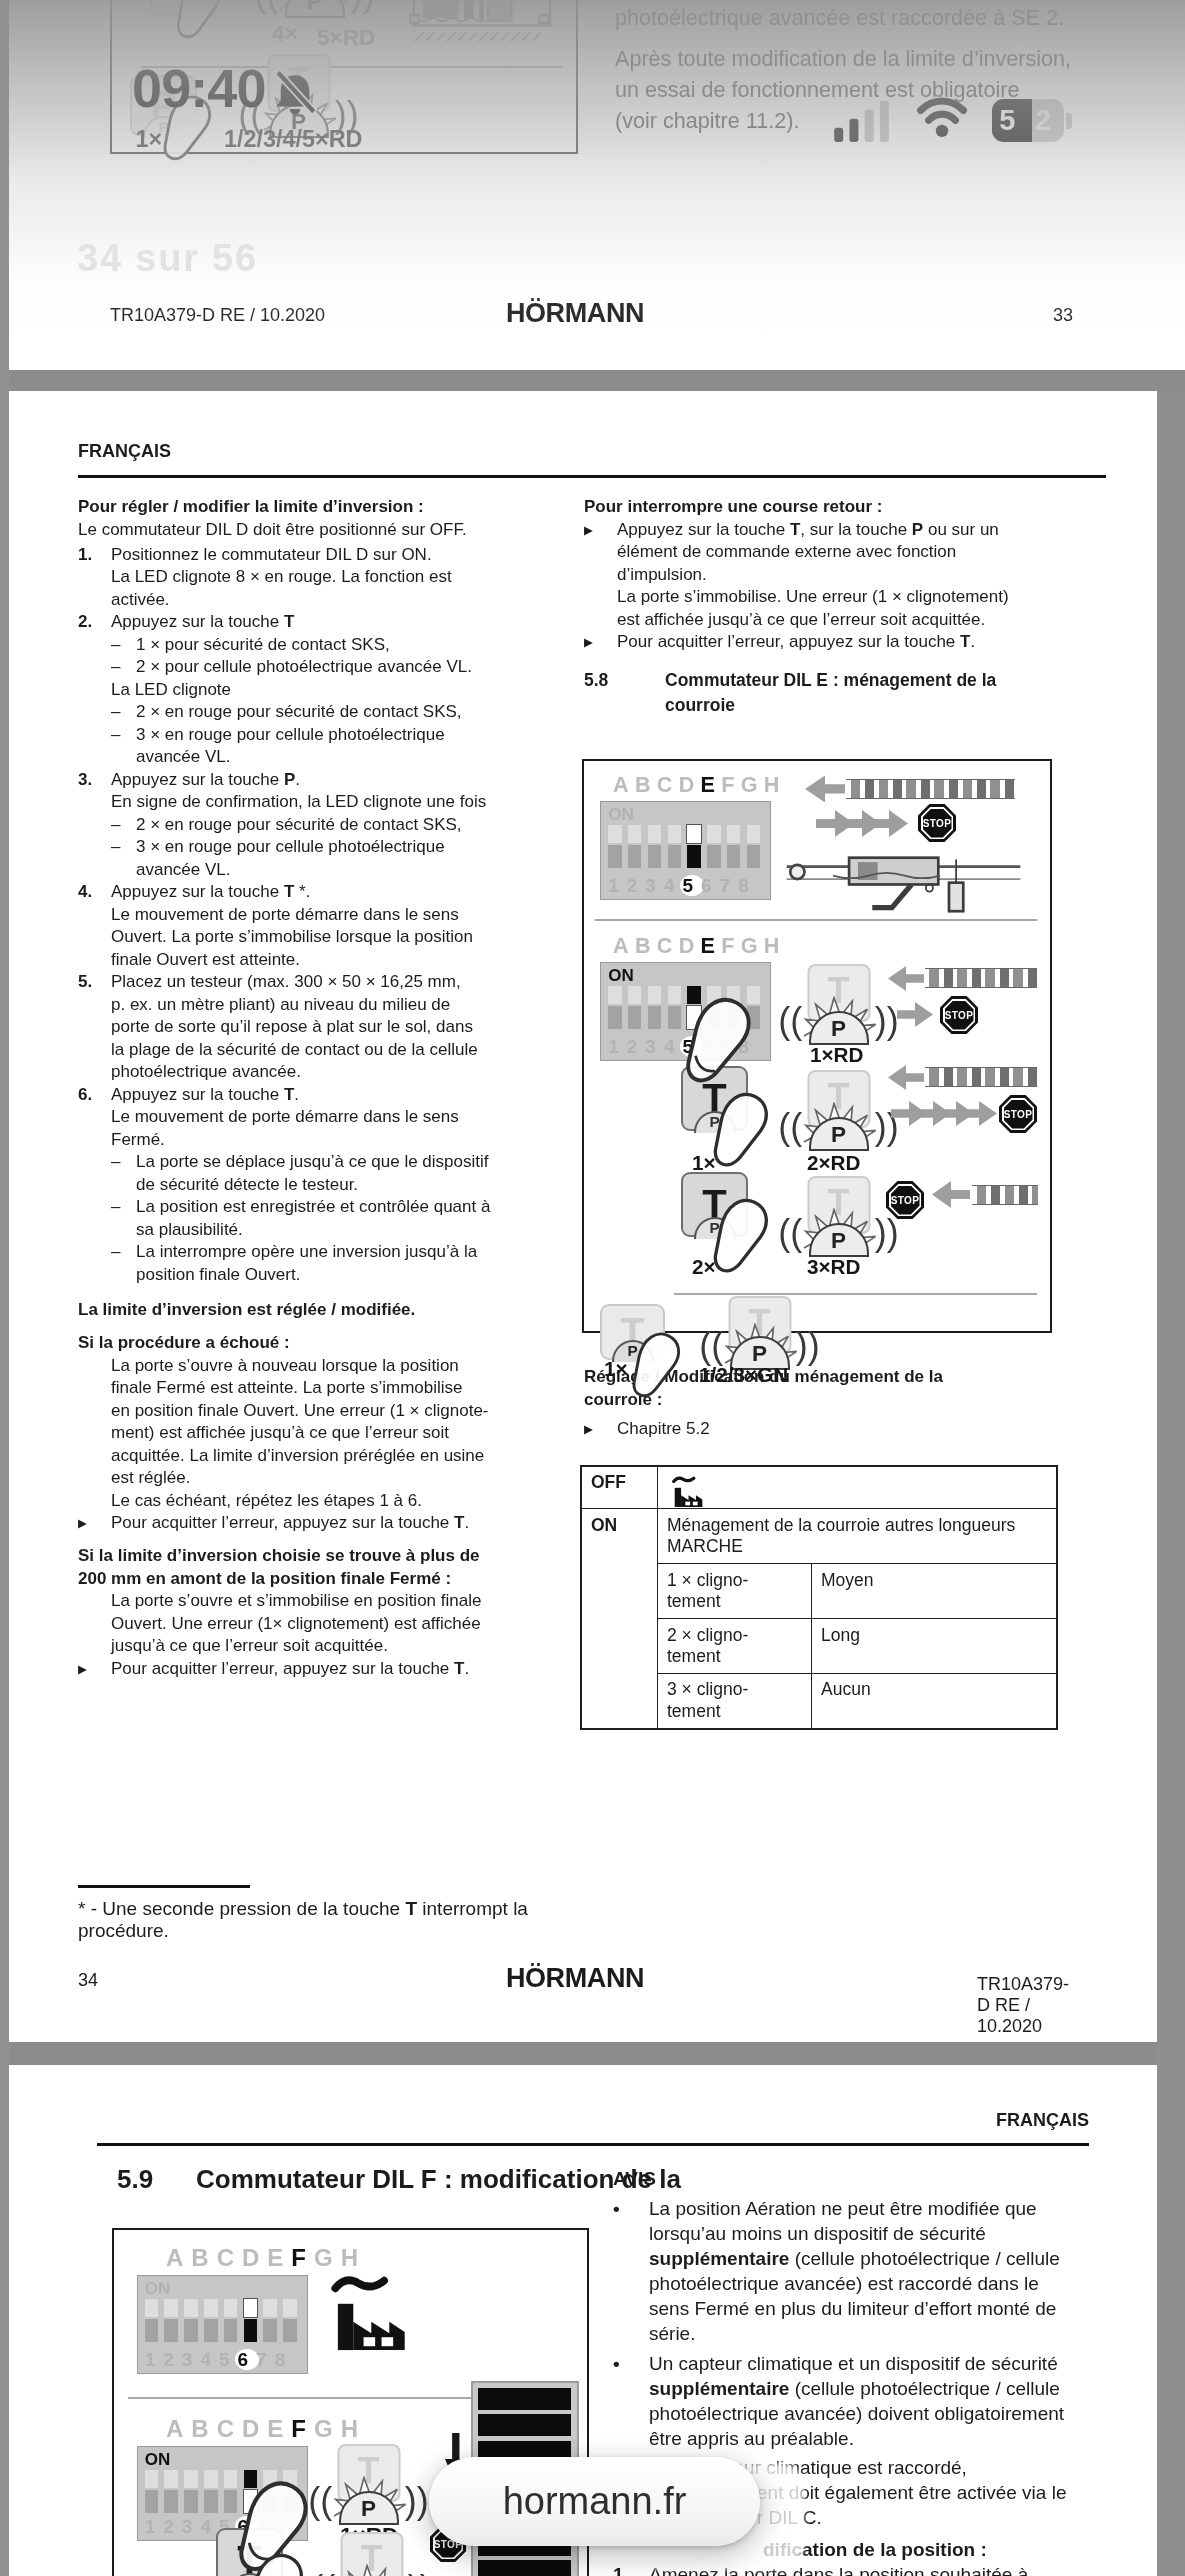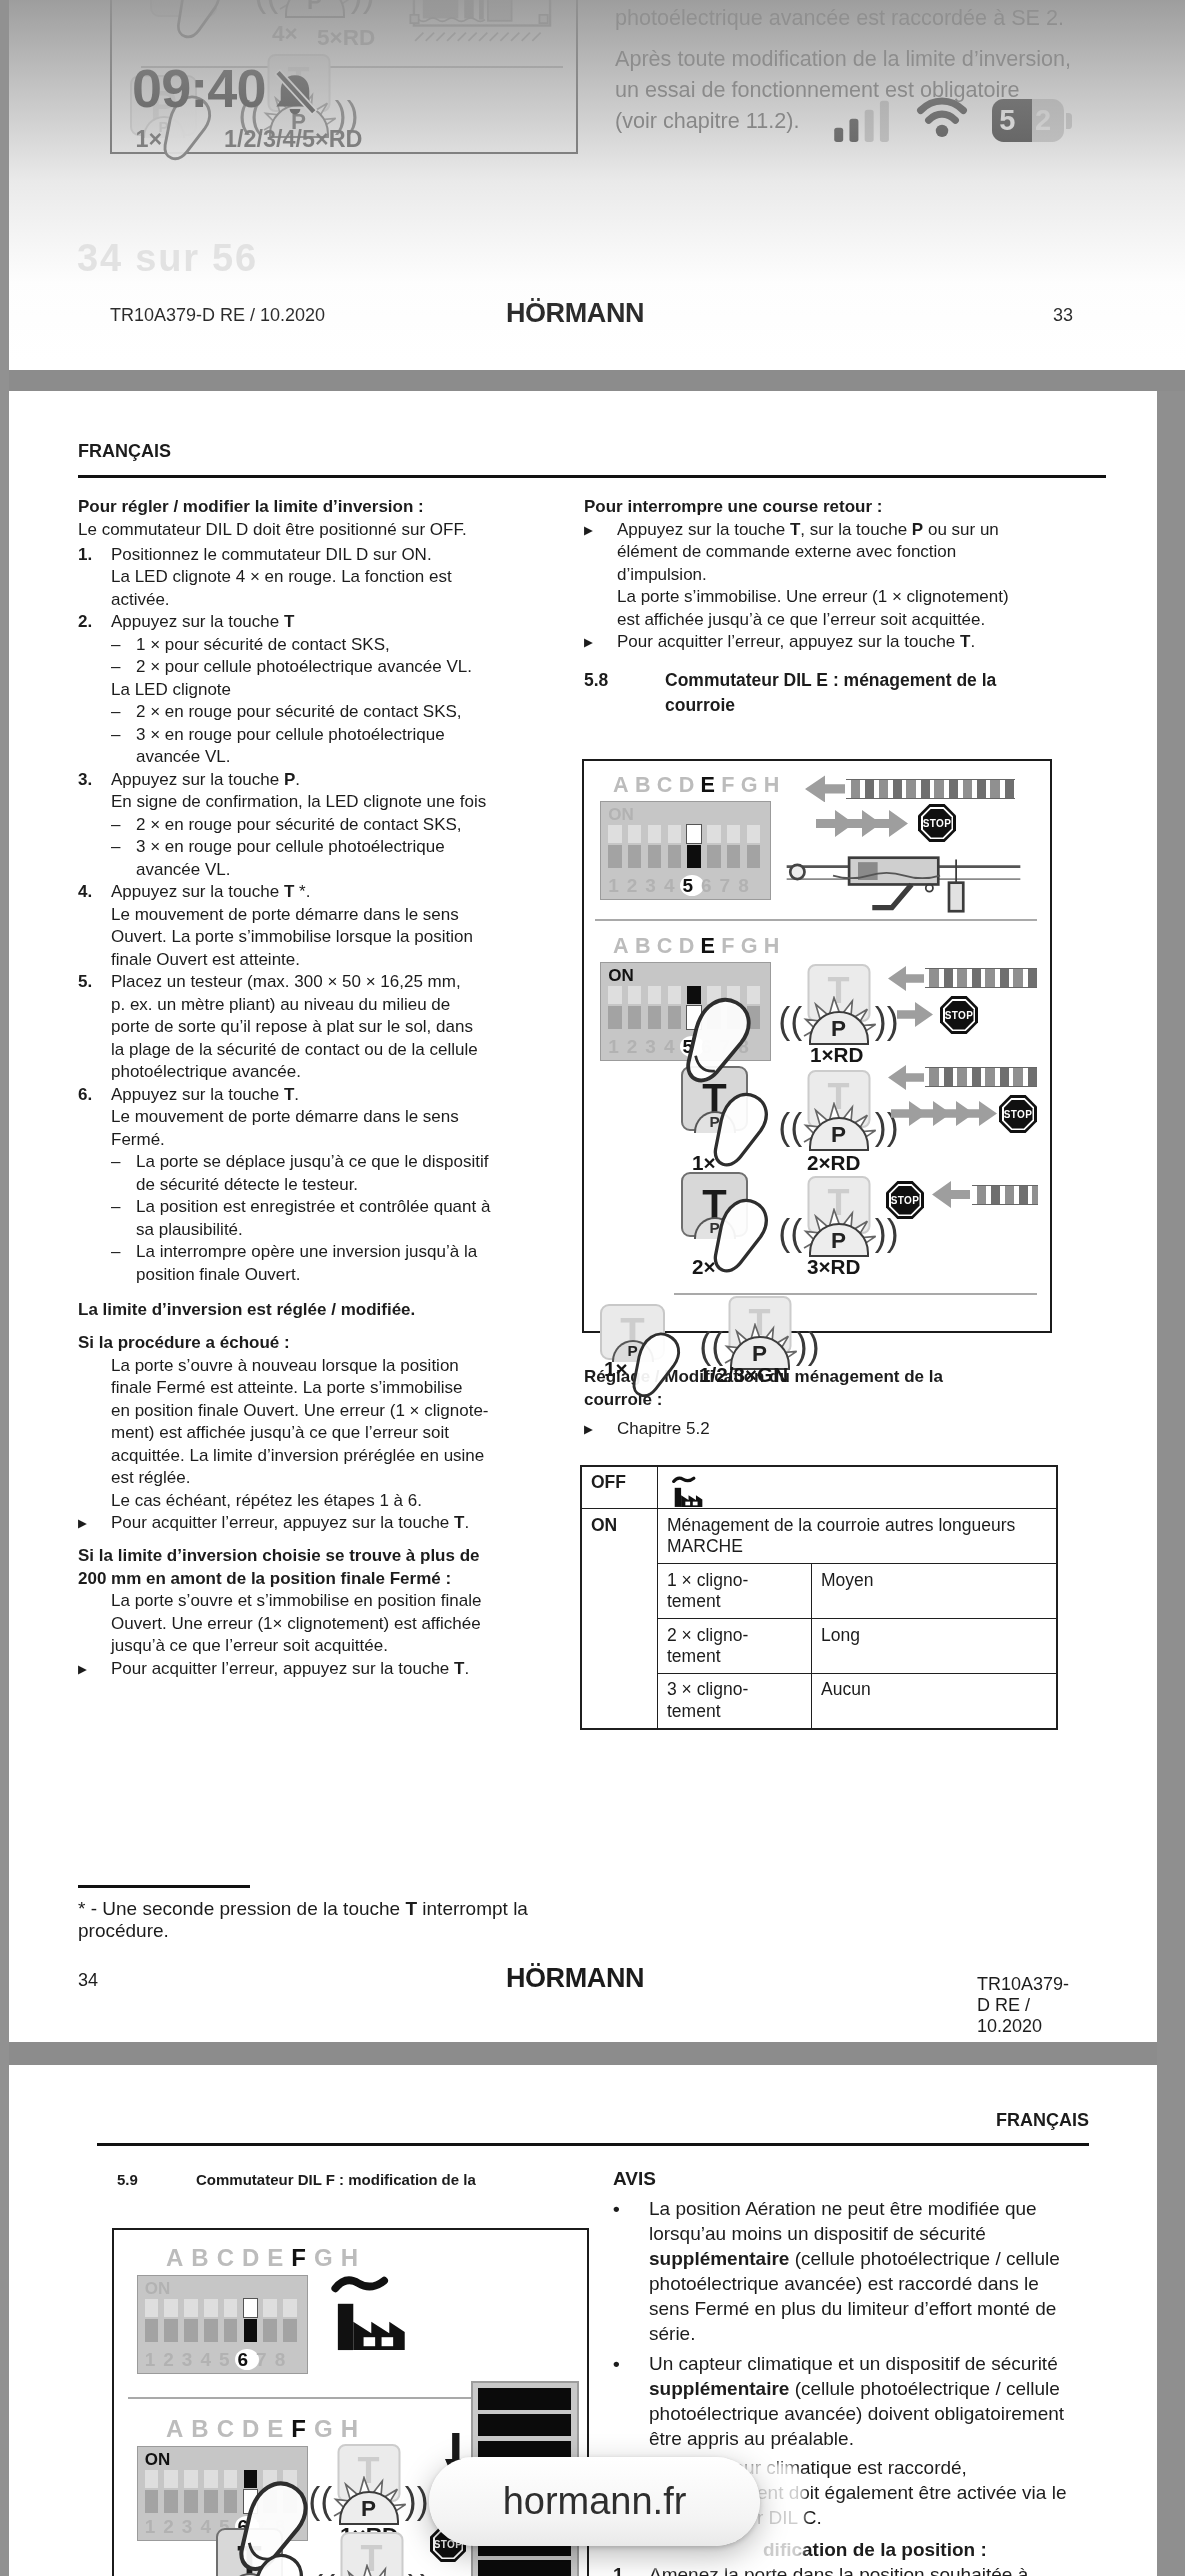--- a/index.html
+++ b/index.html
@@ -51,21 +51,21 @@
   .c34 .line{height:22.5px;line-height:22.5px;font-size:17px}
   .c34 .lv0{padding-left:33px}
   .c34 .lv1{padding-left:58px}.c34 .lv1 .m{left:33px}
   .c34 .lv2{padding-left:81px;height:25px;line-height:25px;font-size:17.5px}
   
   .c35 .line{height:25px;line-height:25px;font-size:19px}
   .c35 .lv0{padding-left:36px}
   .c35 .lv4{padding-left:144px}
   .c35 .lv5{padding-left:150px}
   
-  .c35h .line{height:27px;line-height:27px;font-size:15px}
+  .c35h .line{height:27px;line-height:27px;font-size:26px}
   .c35h .lv2{padding-left:79px}
   
   .c33 .line{height:31px;line-height:31px;font-size:21.6px;color:#4a4a4a}
 
   .rule{position:absolute;background:#111}
 
   
   .figbox{position:absolute;border:2.7px solid #1b1b1b;background:#fff}
   .figdiv{position:absolute;height:1.8px;background:#a9a9a9}
   .letters{position:absolute;font-size:21.6px;font-weight:700;letter-spacing:6.3px;color:#bcbcbc}
@@ -262,21 +262,21 @@
 
 <div class="abs" id="sec34" style="left:0;top:391px;width:1157px;height:1651px;background:#fff">
   <div class="abs" style="left:78px;top:50px;font-size:18px;font-weight:700">FRANÇAIS</div>
   <div class="rule" style="left:78px;top:84px;width:1028px;height:2.7px"></div>
 
   <div class="col c34" style="left:78px;top:105px;width:507px">
       <div class="line lv-1 bb"><span class="t">Pour régler / modifier la limite d’inversion :</span></div>
       <div class="line lv-1"><span class="t">Le commutateur DIL D doit être positionné sur OFF.</span></div>
       <div style="height: 2.7px;"></div>
       <div class="line lv0"><span class="m num">1.</span><span class="t">Positionnez le commutateur DIL D sur ON.</span></div>
-      <div class="line lv0"><span class="t">La LED clignote 4 × en rouge. La fonction est</span></div>
+      <div class="line lv0"><span class="t">La LED clignote 8 × en rouge. La fonction est</span></div>
       <div class="line lv0"><span class="t">activée.</span></div>
       <div class="line lv0"><span class="m num">2.</span><span class="t">Appuyez sur la touche <b>T</b></span></div>
       <div class="line lv1"><span class="m">–</span><span class="t">1 × pour sécurité de contact SKS,</span></div>
       <div class="line lv1"><span class="m">–</span><span class="t">2 × pour cellule photoélectrique avancée VL.</span></div>
       <div class="line lv0"><span class="t">La LED clignote</span></div>
       <div class="line lv1"><span class="m">–</span><span class="t">2 × en rouge pour sécurité de contact SKS,</span></div>
       <div class="line lv1"><span class="m">–</span><span class="t">3 × en rouge pour cellule photoélectrique</span></div>
       <div class="line lv1"><span class="t">avancée VL.</span></div>
       <div class="line lv0"><span class="m num">3.</span><span class="t">Appuyez sur la touche <b>P</b>.</span></div>
       <div class="line lv0"><span class="t">En signe de confirmation, la LED clignote une fois</span></div>

